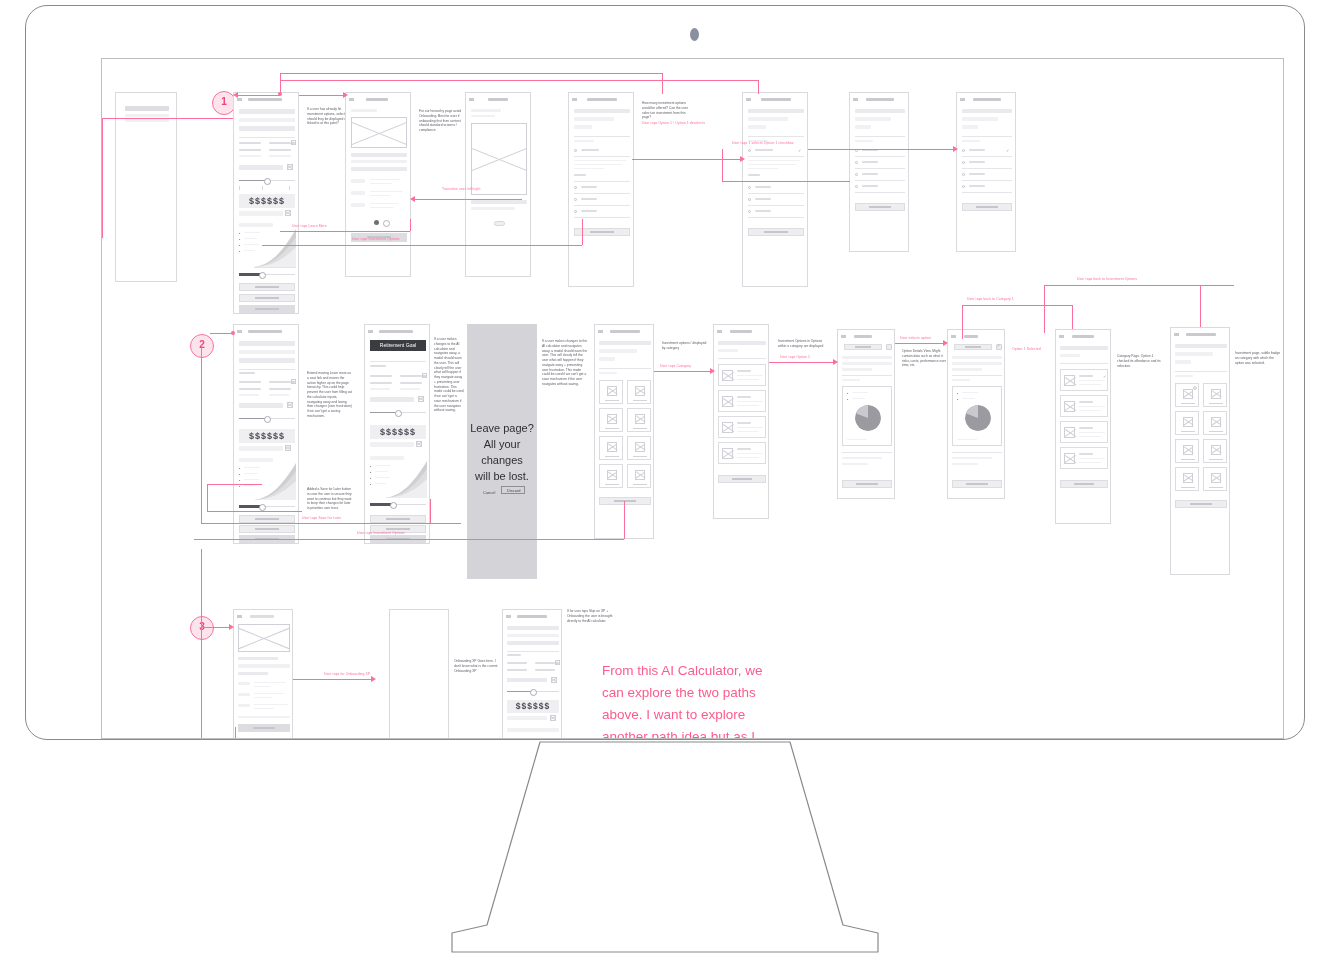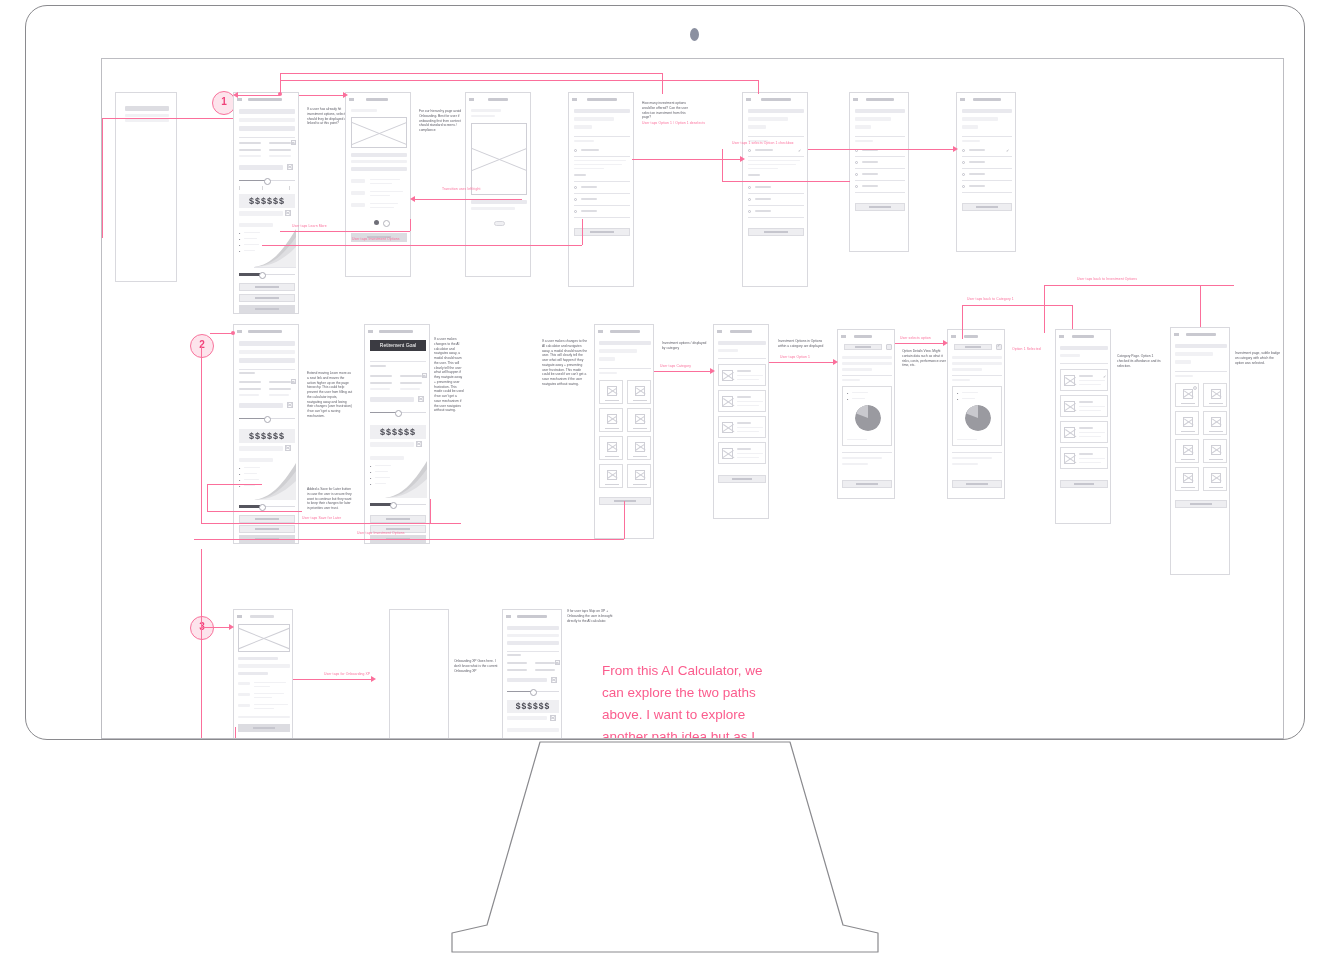--- a/index.html
+++ b/index.html
@@ -487,20 +487,29 @@
           <div class="btn" style="left:5px;top:200px;width:56px;height:8px">
               <div class="bl"></div>
             </div>
           <div class="btn" style="left:5px;top:210px;width:56px;height:8px;background:#dcdce1">
               <div class="bl"></div>
             </div>
         </div>
 
         <div class="note" style="left:332px;top:278px;width:30px">If a user makes changes to the AI calculator and navigates away, a modal should warn the user. This will clearly tell the user what will happen if they navigate away + preventing user frustration. This mode could be used if we can't get a save mechanism if the user navigates without saving.</div>
 
+        <div class="modal" style="left:365px;top:265px;width:70px;height:255px">
+          <div class="mt" style="top:96px">Leave page?</div>
+          <div class="mt" style="top:112px">All your</div>
+          <div class="mt" style="top:128px">changes</div>
+          <div class="mt" style="top:144px">will be lost.</div>
+          <div class="mtxt" style="left:16px;top:166px">Cancel</div>
+          <div class="mbtn" style="left:34px;top:162px;width:24px;height:8px"></div>
+          <div class="mtxt" style="left:40px;top:164px">Discard</div>
+        </div>
 
         <div class="note" style="left:440px;top:280px">If a user makes changes to the AI calculator and navigates away, a modal should warn the user. This will clearly tell the user what will happen if they navigate away + preventing user frustration. This mode could be used if we can't get a save mechanism if the user navigates without saving.</div>
 
         <div class="card" style="left:492px;top:265px;width:60px;height:215px">
           <div class="tbar" style="left:0;top:5px;width:60px">
               <div class="bk"></div>
               <div class="tt" style="width:30px;left:15px"></div>
             </div>
           <div class="bar" style="left:4px;top:16px;width:52px;height:4px"></div>
           <div class="bar l" style="left:4px;top:24px;width:38px;height:4px"></div>

